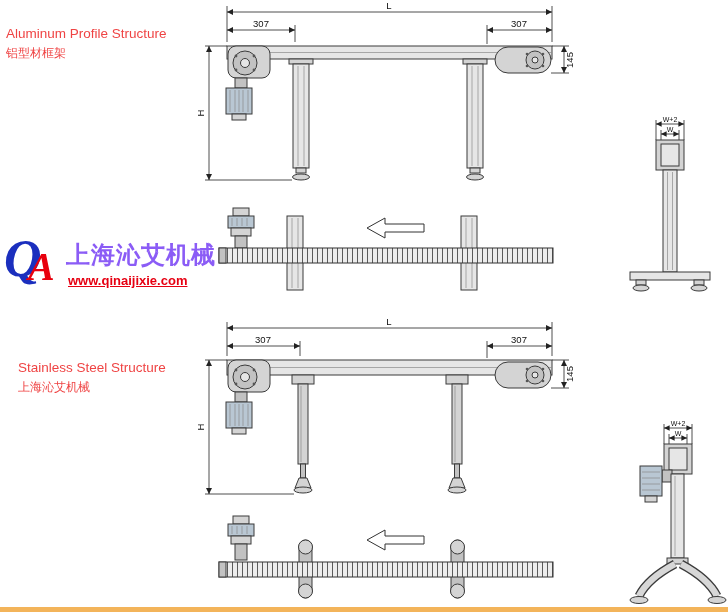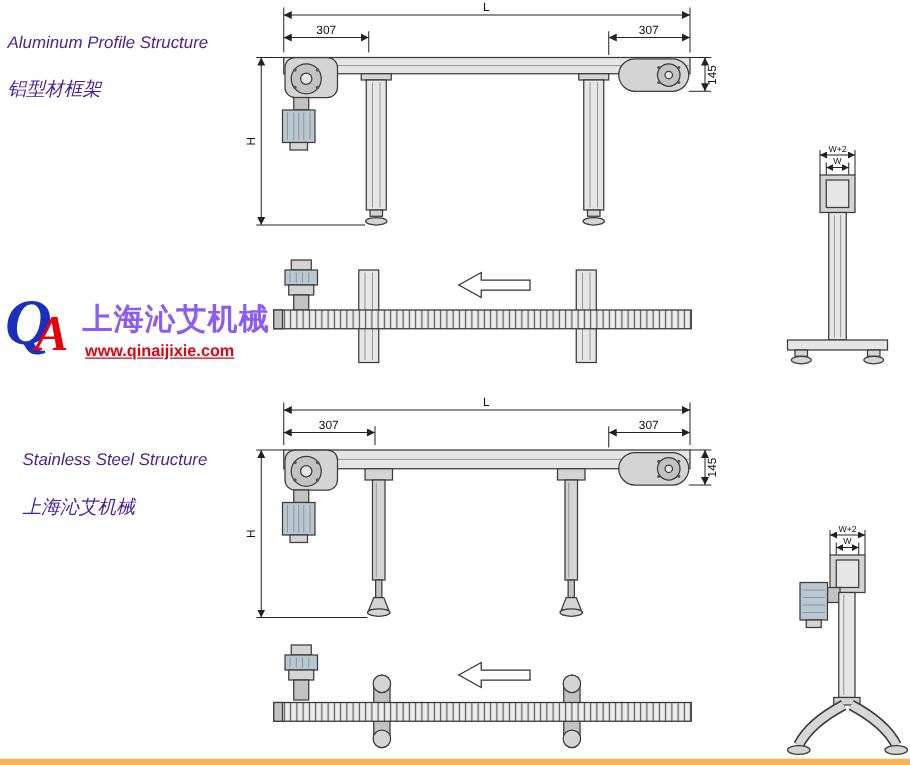--- a/index.html
+++ b/index.html
@@ -1,21 +1,21 @@
 <!DOCTYPE html>
 <html><head>
 <meta charset="utf-8">
 <style>
   html,body{margin:0;padding:0;background:#ffffff;}
   .canvas{position:relative;width:728px;height:612px;background:#ffffff;
           font-family:"Liberation Sans",sans-serif;overflow:hidden;}
   .abs{position:absolute;}
-  .sec-title{position:absolute;color:#4c1d95;line-height:1.25;font-style:italic;}
+  .sec-title{position:absolute;color:#ef4444;line-height:1.25;}
   .sec-title .en{font-size:13.5px;}
-  .sec-title .zh{font-size:15px;margin-top:20px;}
+  .sec-title .zh{font-size:12px;margin-top:3px;}
   svg{position:absolute;overflow:visible;}
   svg text{font-family:"Liberation Sans",sans-serif;fill:#111;}
   .dim{font-size:9.5px;}
   .dim-sm{font-size:7px;}
   .ext,.dimline{stroke:#222;stroke-width:0.8;fill:none;}
   .oln{stroke:#3b3b3b;stroke-width:1;}
   .fill-a{fill:#e6e6e6;}
   .fill-b{fill:#d4d4d4;}
   .fill-c{fill:#c2c2c2;}
   .fill-m{fill:#b9c7d3;}

